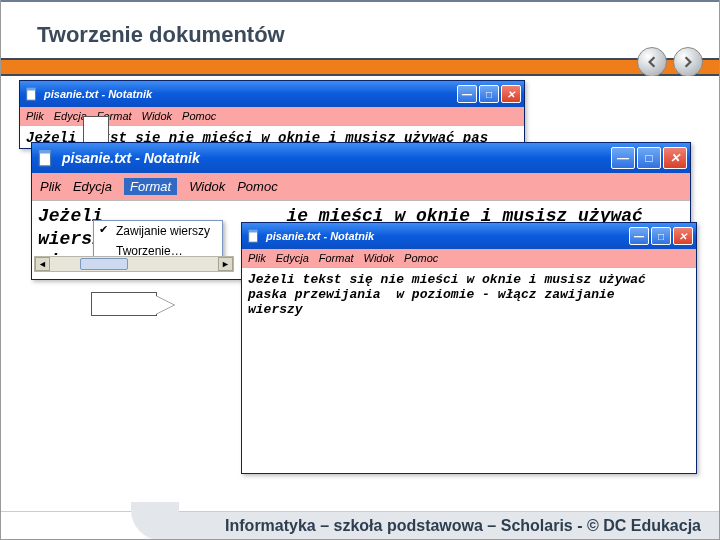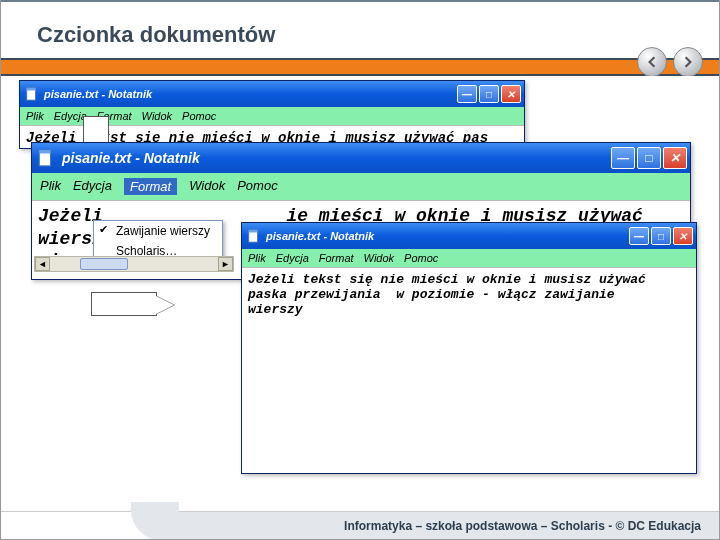--- a/index.html
+++ b/index.html
@@ -37,21 +37,21 @@
   .xp-icon.large { width: 18px; height: 18px; margin-right: 7px; }
   .win-btns { margin-left: auto; display: flex; gap: 2px; }
   .win-btn {
     width: 20px; height: 18px; border: 1px solid #fff; border-radius: 2px;
     display: flex; align-items: center; justify-content: center;
     font-size: 10px; font-weight: 700; color: #fff;
   }
   .win-btn.min, .win-btn.max { background: linear-gradient(#6fa9f5,#2f72e0); }
   .win-btn.close { background: linear-gradient(#f08070,#d9402a); }
   .win-btn.large { width: 24px; height: 22px; font-size: 12px; }
-  .xp-menu { background: #86efac; font-size: 11px; padding: 3px 6px; border-bottom: 1px solid #bbb; display: flex; gap: 10px; }
+  .xp-menu { background: #fca5a5; font-size: 11px; padding: 3px 6px; border-bottom: 1px solid #bbb; display: flex; gap: 10px; align-items: center; }
   .xp-menu.large { font-size: 13px; padding: 5px 8px; gap: 12px; }
   .xp-menu span { cursor: default; }
   .menu-sel { background: #316ac5; color: #fff; padding: 1px 6px; }
   .xp-body { background: #fff; padding: 4px 6px; font-family: "Lucida Console","Courier New",monospace; font-size: 14px; font-weight: 600; white-space: pre; overflow: hidden; }
   .xp-body.large { font-size: 18px; line-height: 1.25; }
 
   
   #win1 { left: 18px; top: 4px; width: 506px; }
   
   #win2 { left: 30px; top: 66px; width: 660px; }
@@ -90,33 +90,33 @@
     background: #e7e5da; border: 1px solid #b9b6a8; display: flex; align-items: center;
   }
   .hscroll .thumb { width: 48px; height: 12px; margin-left: 30px; background: #cdd9ee; border: 1px solid #7b98c0; border-radius: 2px; }
   .hscroll .arrow { width: 15px; height: 14px; background: #dcdacb; border: 1px solid #a5a28f; font-size: 9px; display: flex; align-items: center; justify-content: center; }
   .hscroll .arrow.right { margin-left: auto; }
 
   .footer {
     position: absolute; bottom: 0; left: 0; right: 0; height: 28px;
     background: linear-gradient(to right,#fff 0,#fff 140px,#e3e6ea 170px,#e3e6ea);
     display: flex; align-items: center; justify-content: flex-end;
-    padding-right: 18px; font-size: 12px; color: #2c3e50; font-weight: 600;
+    padding-right: 18px; font-size: 16px; color: #2c3e50; font-weight: 600;
     border-top: 1px solid #ccc;
   }
   .footer-curve::before {
     content: ""; position: absolute; left: 130px; top: -10px; width: 48px; height: 38px;
     border-bottom-left-radius: 30px; background: #e3e6ea;
   }
 </style>
 </head>
 <body>
 
 <div class="slide-top"></div>
-<div class="slide-title">Czcionka dokumentów</div>
+<div class="slide-title">Tworzenie dokumentów</div>
 <div class="orange-bar">
   <div class="nav-circles">
     <div class="nav-circle">
         <svg viewBox="0 0 10 10">
           <path d="M7 1 L3 5 L7 9" stroke="#555" stroke-width="1.8" fill="none"></path>
         </svg>
       </div>
     <div class="nav-circle">
         <svg viewBox="0 0 10 10">
           <path d="M3 1 L7 5 L3 9" stroke="#555" stroke-width="1.8" fill="none"></path>
@@ -176,21 +176,21 @@
       <span>Widok</span>
       <span>Pomoc</span>
     </div>
     <div class="xp-body large" style="height:78px;"><span>Jeżeli                 ie mieści w oknie i musisz używać</span>
 <span>wiersz </span>
 <span>wiersz</span></div>
   </div>
 
   <div class="dropdown">
     <div class="row check">Zawijanie wierszy</div>
-    <div class="row">Scholaris…</div>
+    <div class="row">Tworzenie…</div>
   </div>
 
   <div class="hscroll">
     <div class="arrow">◄</div>
     <div class="thumb"></div>
     <div class="arrow right">►</div>
   </div>
 
   <div class="callout" id="callout2"></div>
 

